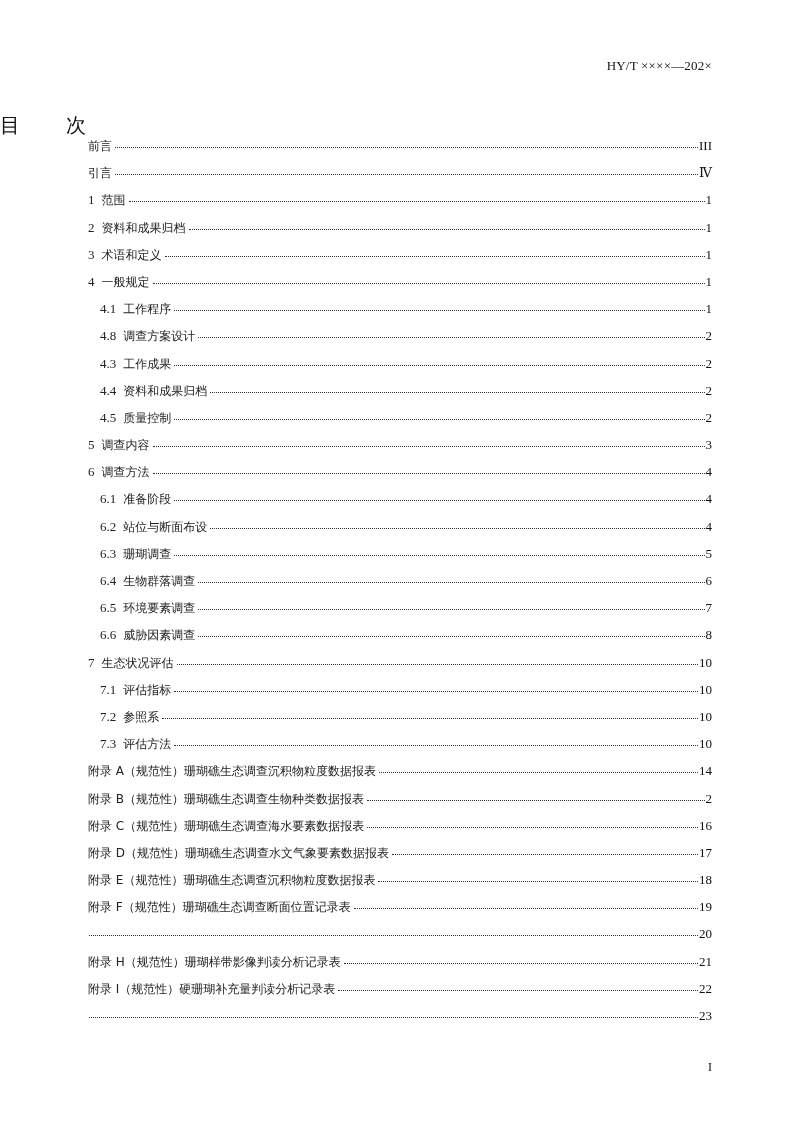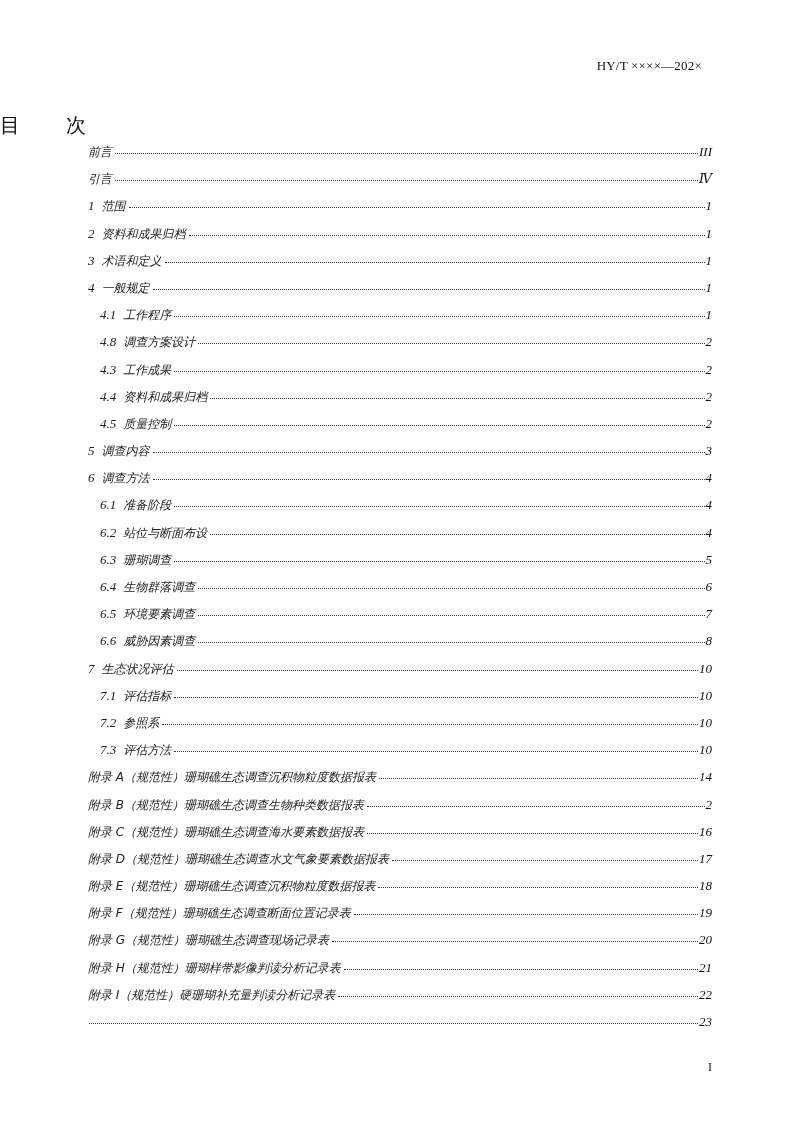--- a/index.html
+++ b/index.html
@@ -1,25 +1,25 @@
 <!DOCTYPE html>
 <html><head>
 <meta charset="utf-8">
 <style>
   html, body { margin: 0; padding: 0; background: #ffffff; }
   body { width: 800px; height: 1132px; position: relative; overflow: hidden;
          font-family: "DejaVu Serif", "Liberation Serif", serif; color: #111; }
-  .header-code { position: absolute; top: 58px; right: 98px; font-size: 13px;
+  .header-code { position: absolute; top: 58px; right: 88px; font-size: 13px;
          font-family: "Liberation Serif", "DejaVu Serif", serif; letter-spacing: 0.2px; }
   .toc-title { position: absolute; top: 112px; left: 0; width: 800px; text-align: left;
          font-family: "DejaVu Sans", "Liberation Sans", sans-serif; font-size: 20px; font-weight: 500;
          letter-spacing: 0; }
   .toc-title span { display: inline-block; }
   .toc-title .gap { width: 46px; }
-  .toc-list { position: absolute; top: 142px; left: 88px; width: 624px; margin: 0; padding: 0; list-style: none; font-style: italic; }
+  .toc-list { position: absolute; top: 136px; left: 88px; width: 624px; margin: 0; padding: 0; list-style: none; }
   .toc-row { display: flex; align-items: baseline; height: 27.2px; line-height: 20px;
          font-size: 12.5px; white-space: nowrap; cursor: pointer; }
   .toc-row.level2 { padding-left: 12px; }
   .toc-row .label { flex: 0 0 auto; padding-right: 2px; font-family: "DejaVu Sans", "Liberation Sans", sans-serif; font-size: 12px; color: #222; }
   .toc-row .num { font-family: "Liberation Serif", "DejaVu Serif", serif; font-size: 13px; margin-right: 7px; }
   .toc-row .leader { flex: 1 1 auto; overflow: hidden; height: 12px; margin: 0 1px;
          border-bottom: 1.4px dotted #333; position: relative; top: -2px; }
   .toc-row .page { flex: 0 0 auto; font-family: "Liberation Serif", "DejaVu Serif", serif; font-size: 13px; }
   .page-number { position: absolute; top: 1060px; right: 88px; font-family: "Liberation Serif", "DejaVu Serif", serif; font-size: 12px; }
 </style>
@@ -172,21 +172,20 @@
       <span class="label"><span>附录 E（规范性）珊瑚礁生态调查沉积物粒度数据报表</span></span>
       <span class="leader"></span>
       <span class="page">18</span>
     </li>
     <li class="toc-row">
       <span class="label"><span>附录 F（规范性）珊瑚礁生态调查断面位置记录表</span></span>
       <span class="leader"></span>
       <span class="page">19</span>
     </li>
     <li class="toc-row">
-      <span class="label"><span>附录 G（规范性）珊瑚礁生态调查现场记录表</span></span>
       <span class="leader"></span>
       <span class="page">20</span>
     </li>
     <li class="toc-row">
       <span class="label"><span>附录 H（规范性）珊瑚样带影像判读分析记录表</span></span>
       <span class="leader"></span>
       <span class="page">21</span>
     </li>
     <li class="toc-row">
       <span class="label"><span>附录 I（规范性）硬珊瑚补充量判读分析记录表</span></span>

